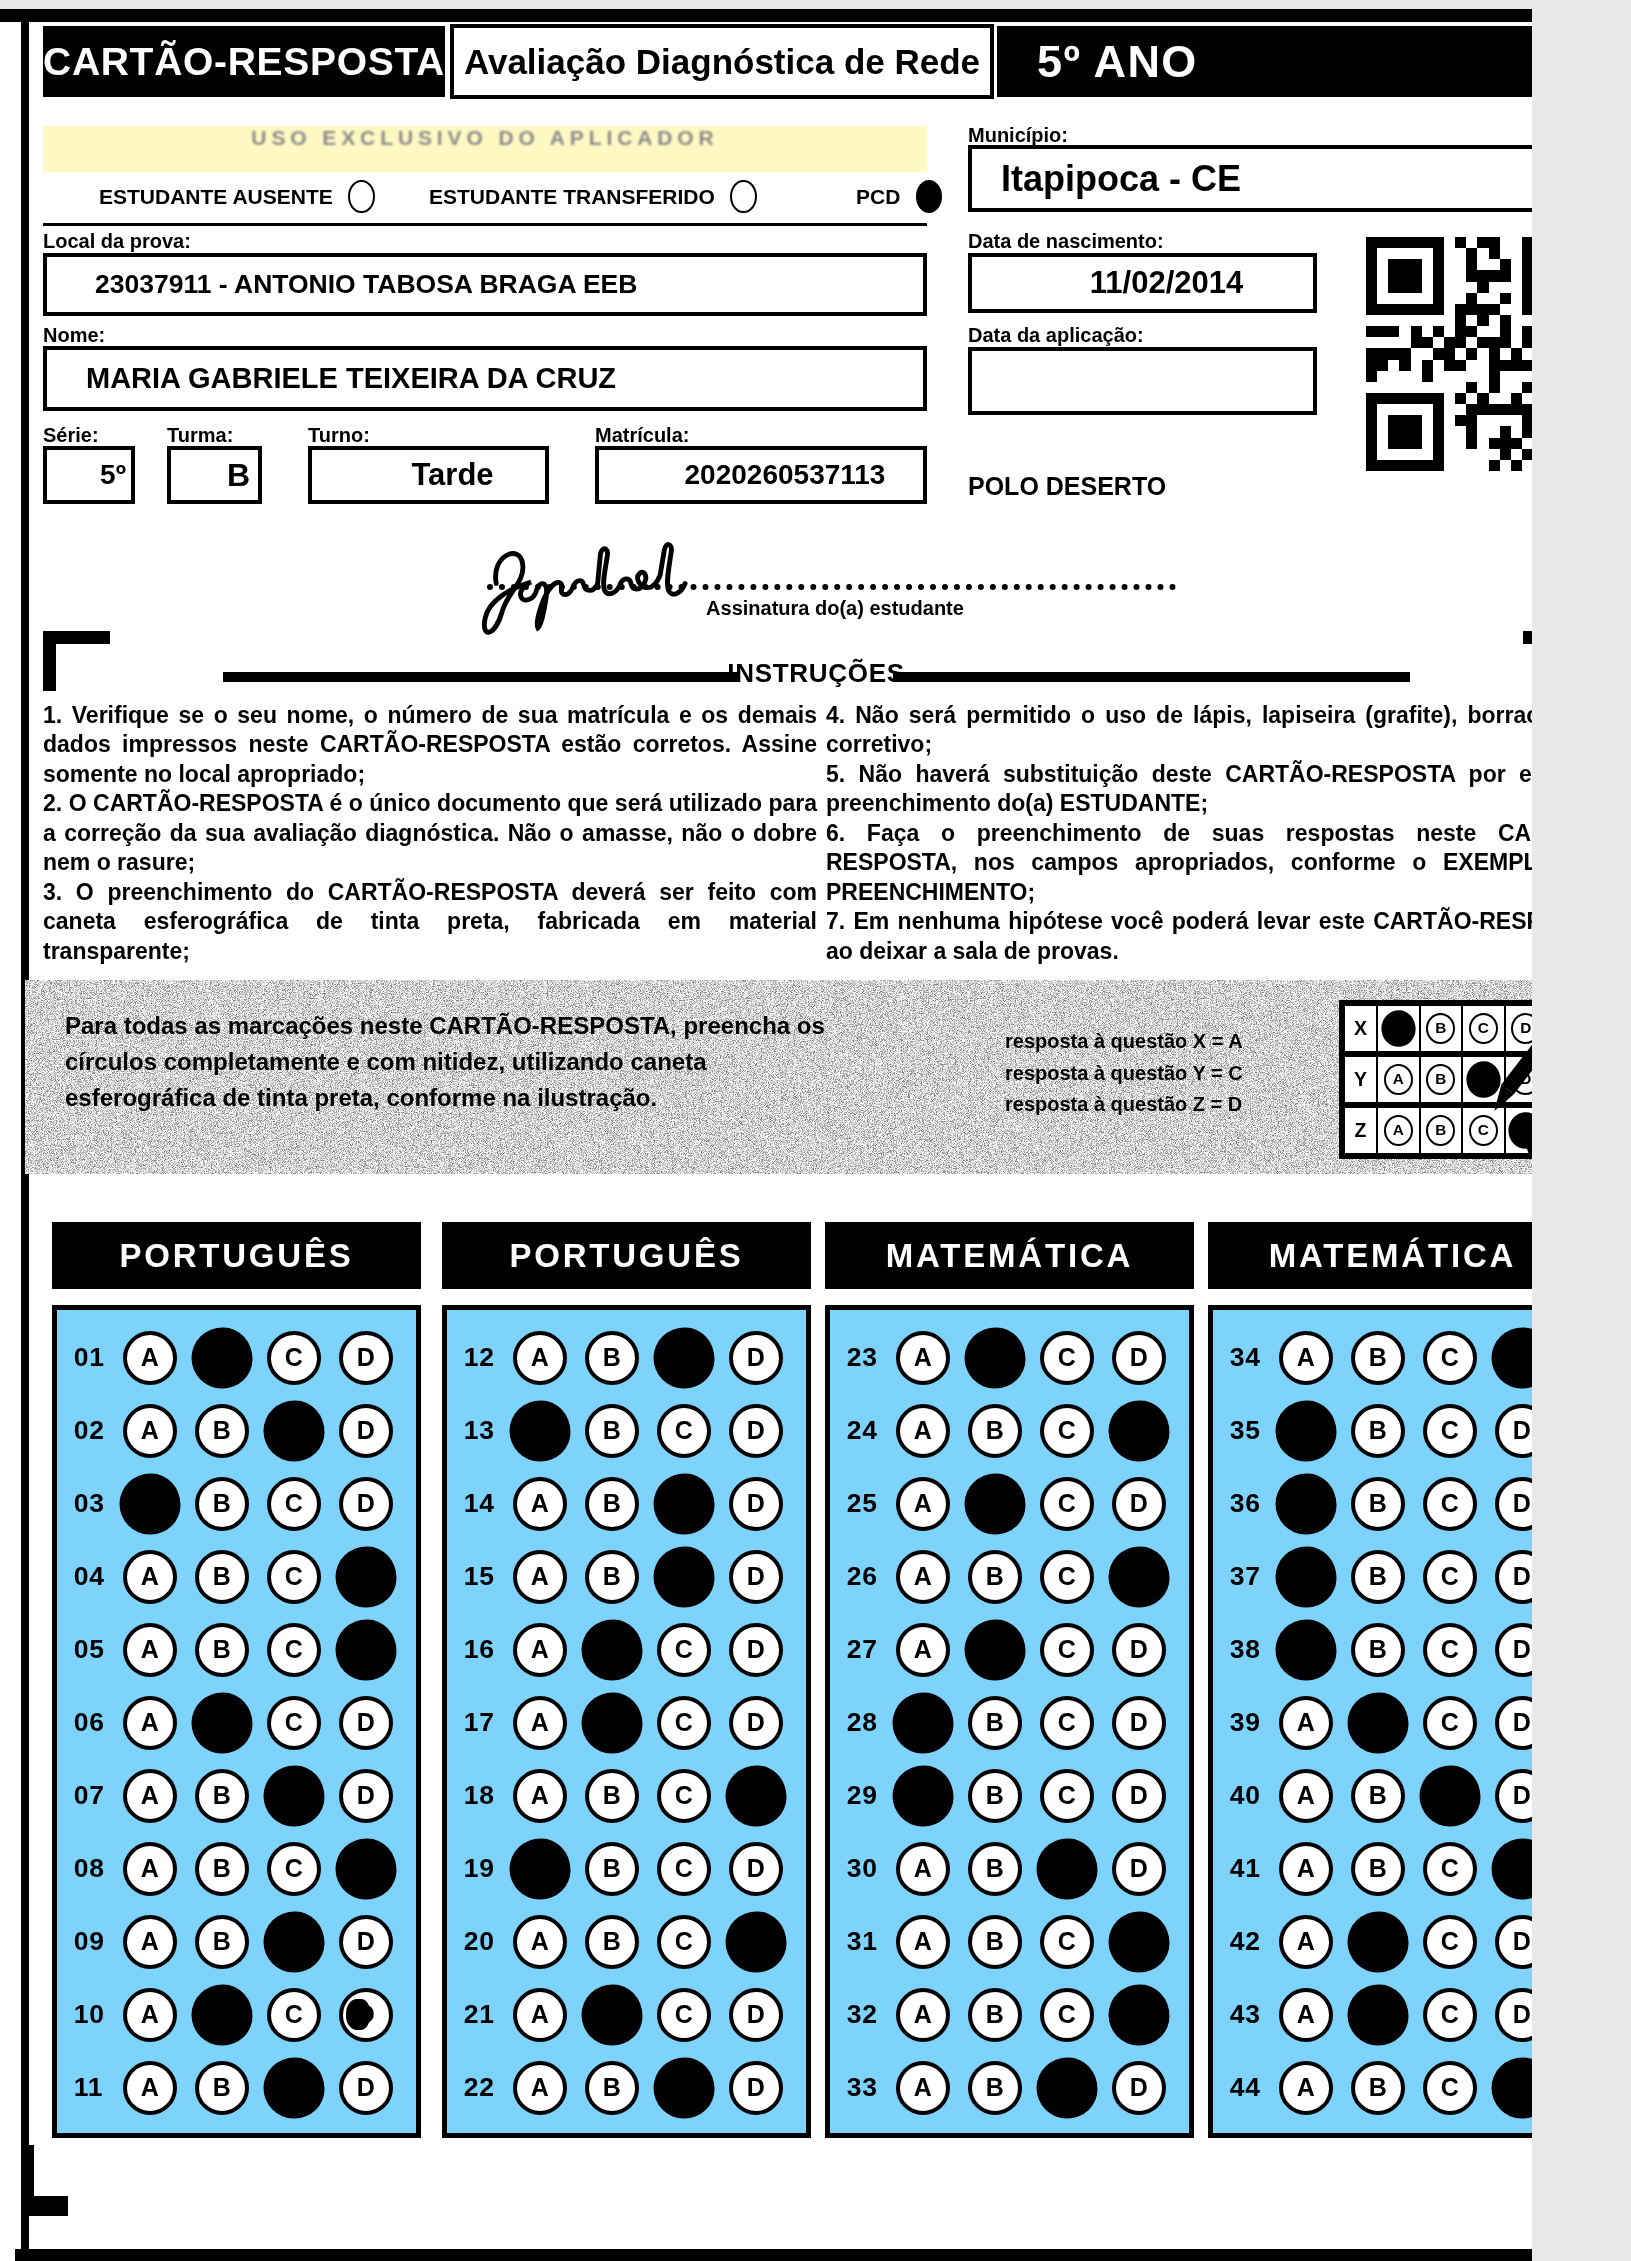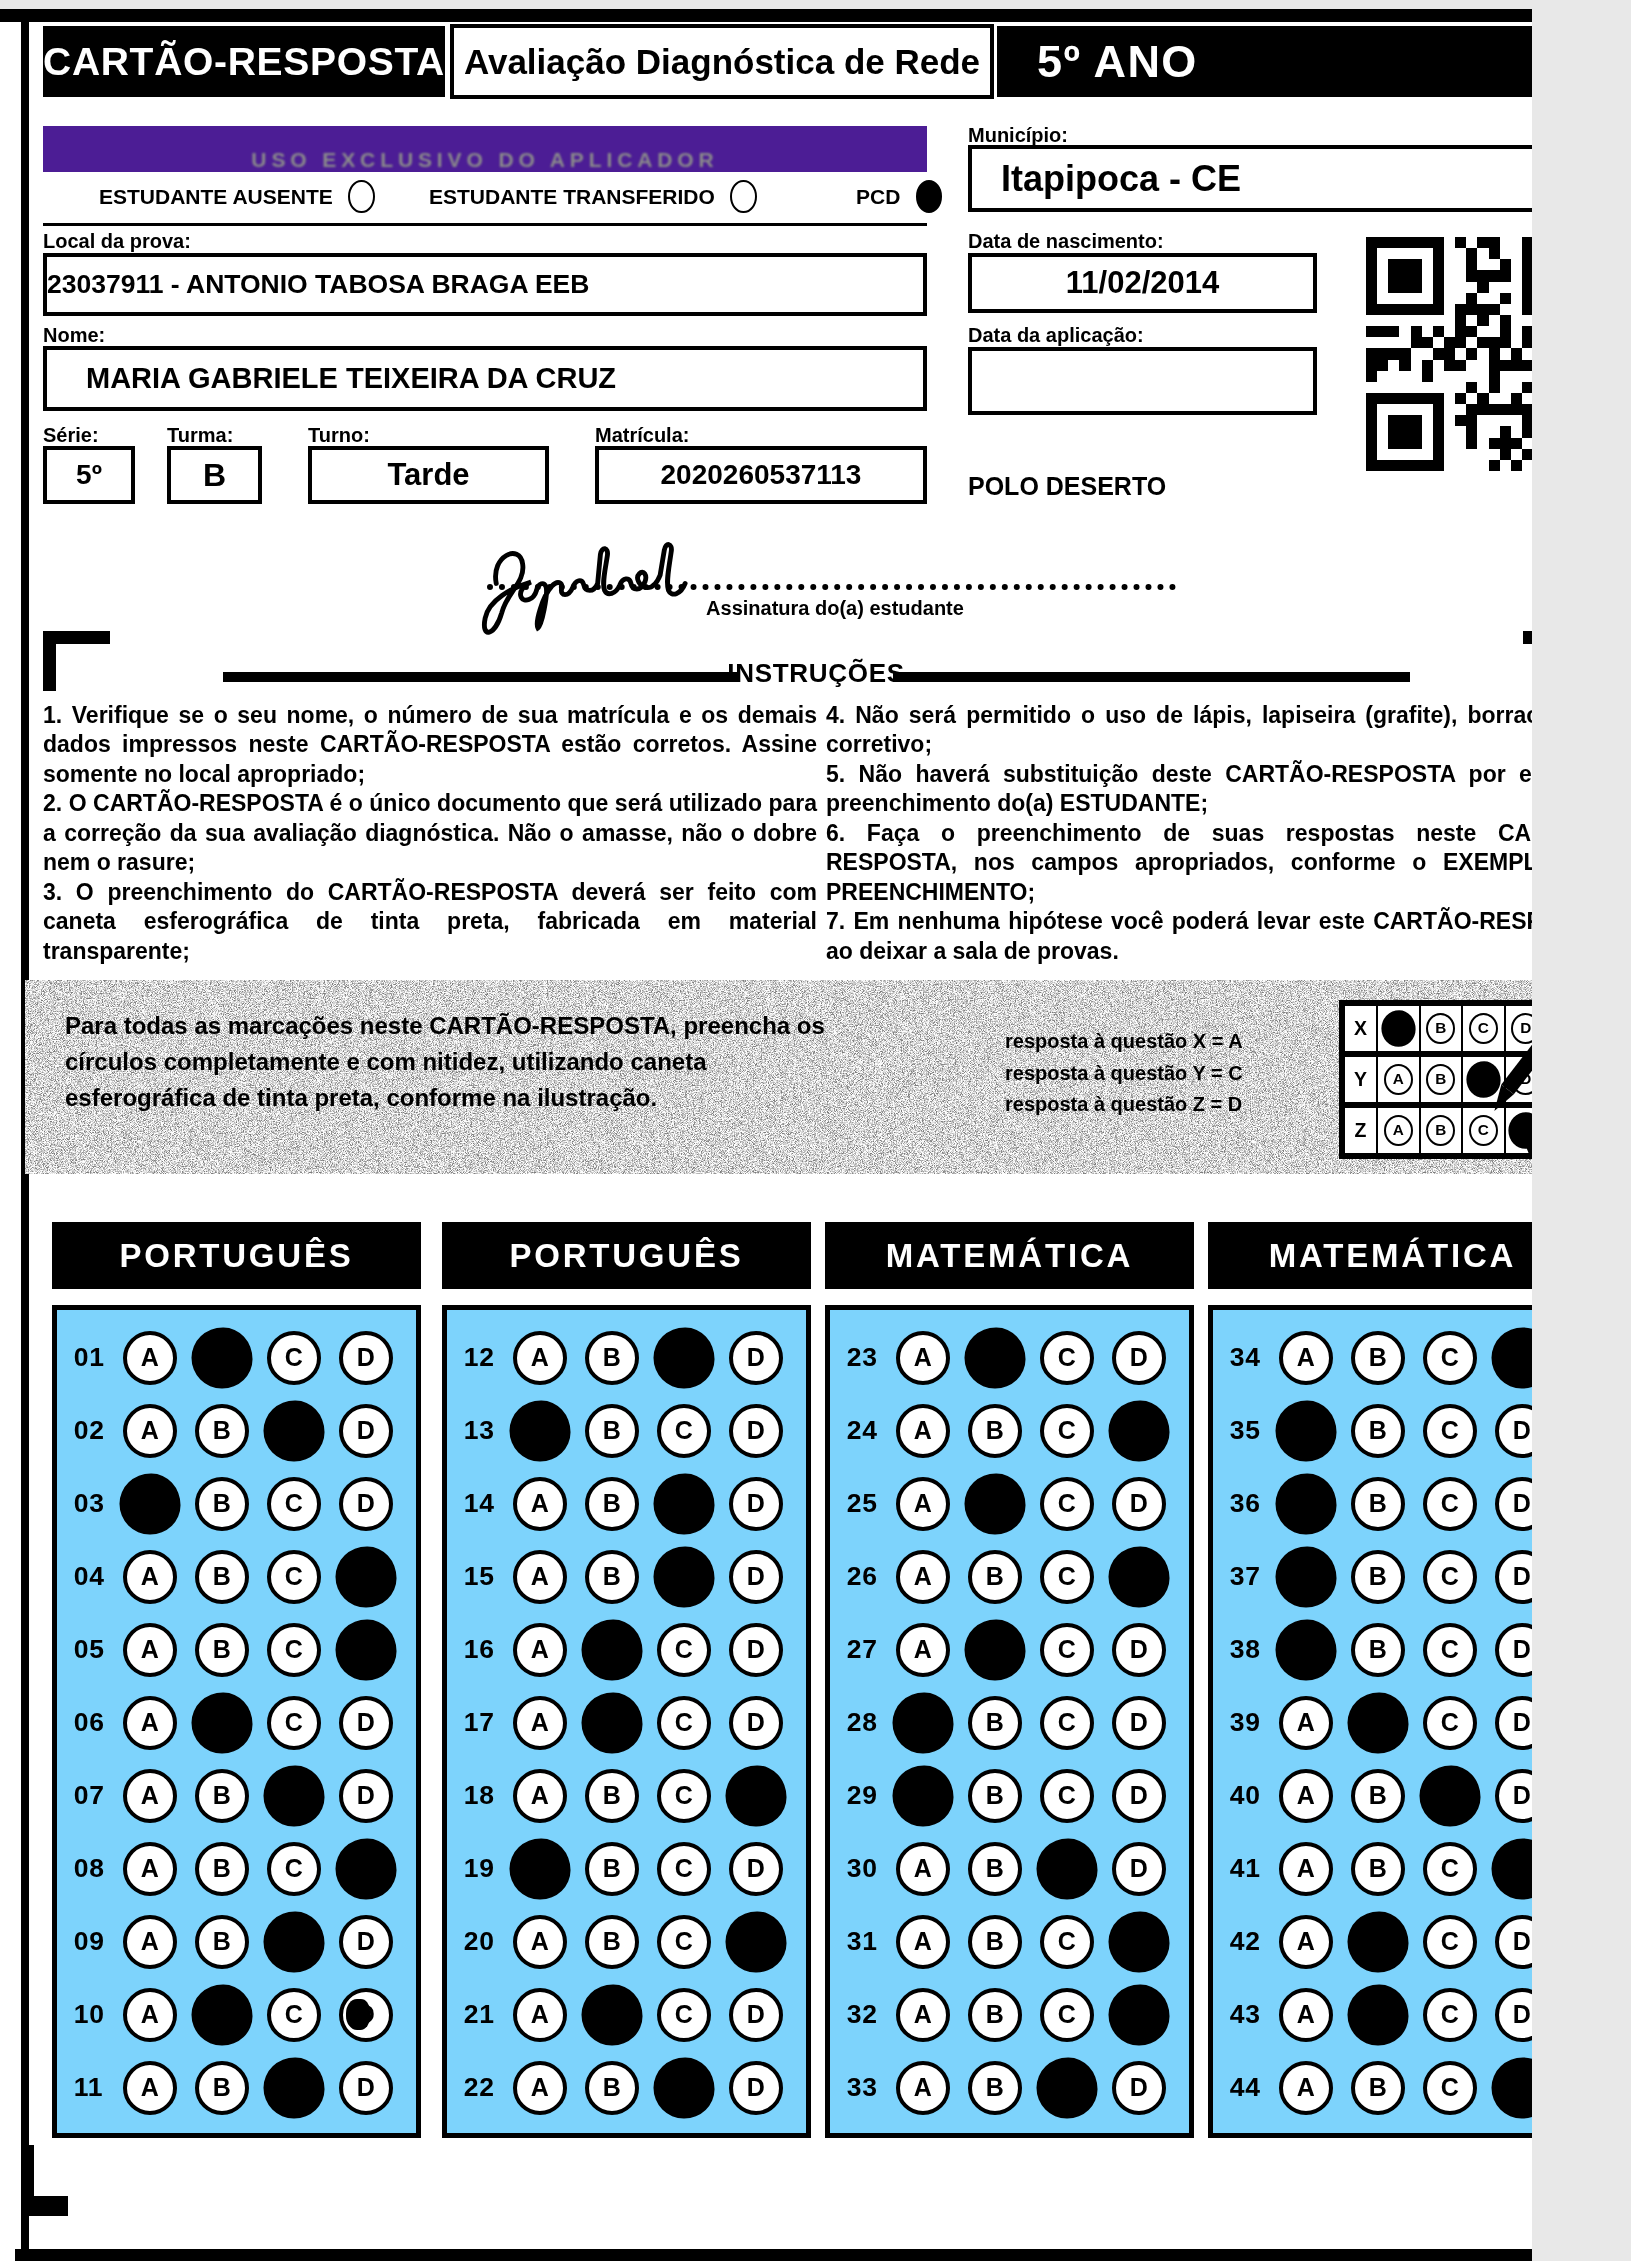--- a/index.html
+++ b/index.html
@@ -9,29 +9,29 @@
   
   .topbar{left:0;top:0;width:100%;height:12.5px;}
   .bottombar{left:15.3px;bottom:0;right:0;height:21px;}
   .edge-l{left:21px;top:12.5px;width:8.4px;height:2228px;}
   .edge-r{left:1605px;top:12.5px;width:8.4px;height:2228px;}
   
   .hdr1{left:43px;top:17.4px;width:402px;height:71px;background:#000;color:#fff;display:flex;align-items:center;justify-content:center;font-size:39px;font-weight:700;letter-spacing:0.7px;}
   .hdr2{left:450px;top:15.3px;width:544px;height:75px;background:#fff;border:4.2px solid #000;box-sizing:border-box;display:flex;align-items:center;justify-content:center;font-size:35px;font-weight:700;}
   .hdr3{left:997px;top:17.4px;width:610px;height:71px;background:#000;color:#fff;display:flex;align-items:center;font-size:45px;font-weight:700;padding-left:40px;box-sizing:border-box;letter-spacing:1.4px;}
   
-  .usobar{left:43px;top:117px;width:884px;height:46px;background:#4c1d95;display:flex;align-items:flex-end;justify-content:center;}
+  .usobar{left:43px;top:117px;width:884px;height:46px;background:#fef9c3;display:flex;align-items:flex-start;justify-content:center;}
   .usobar span{color:#8b8b8b;font-size:21px;font-weight:700;letter-spacing:4.9px;filter:blur(0.8px);}
   .optrow{left:43px;top:163px;width:884px;height:54px;background:#fff;border-bottom:3.5px solid #000;box-sizing:border-box;}
   .opt{position:absolute;top:8.4px;display:flex;align-items:center;gap:15.3px;font-size:21px;font-weight:700;}
   .ovalslot{width:26.5px;height:33px;border:2.8px solid #000;border-radius:50%;box-sizing:border-box;background:#fff;}
   .ovalslot.filled{background:#000;}
   
   .lbl{position:absolute;font-size:20px;font-weight:700;}
-  .fbox{position:absolute;border:4.2px solid #000;box-sizing:border-box;background:#fff;display:flex;align-items:center;font-weight:700;}
+  .fbox{position:absolute;border:4.2px solid #000;box-sizing:border-box;background:#fff;display:flex;align-items:center;font-weight:700;padding-left:48px;}
   
   .dotline{left:487px;top:575px;width:689px;border-top:6.3px dotted #000;}
   .siglabel{left:661px;top:588px;width:348px;text-align:center;font-size:20px;font-weight:700;}
   
   .mk{position:absolute;background:#000;}
   
   .institle{left:0;top:649px;width:1632px;text-align:center;font-size:26px;font-weight:700;letter-spacing:0.7px;}
   .insline{top:663px;height:9.7px;}
   .inscol{position:absolute;top:692px;font-size:23px;font-weight:700;line-height:1.28;text-align:justify;}
   .inscol div{margin:0;}

